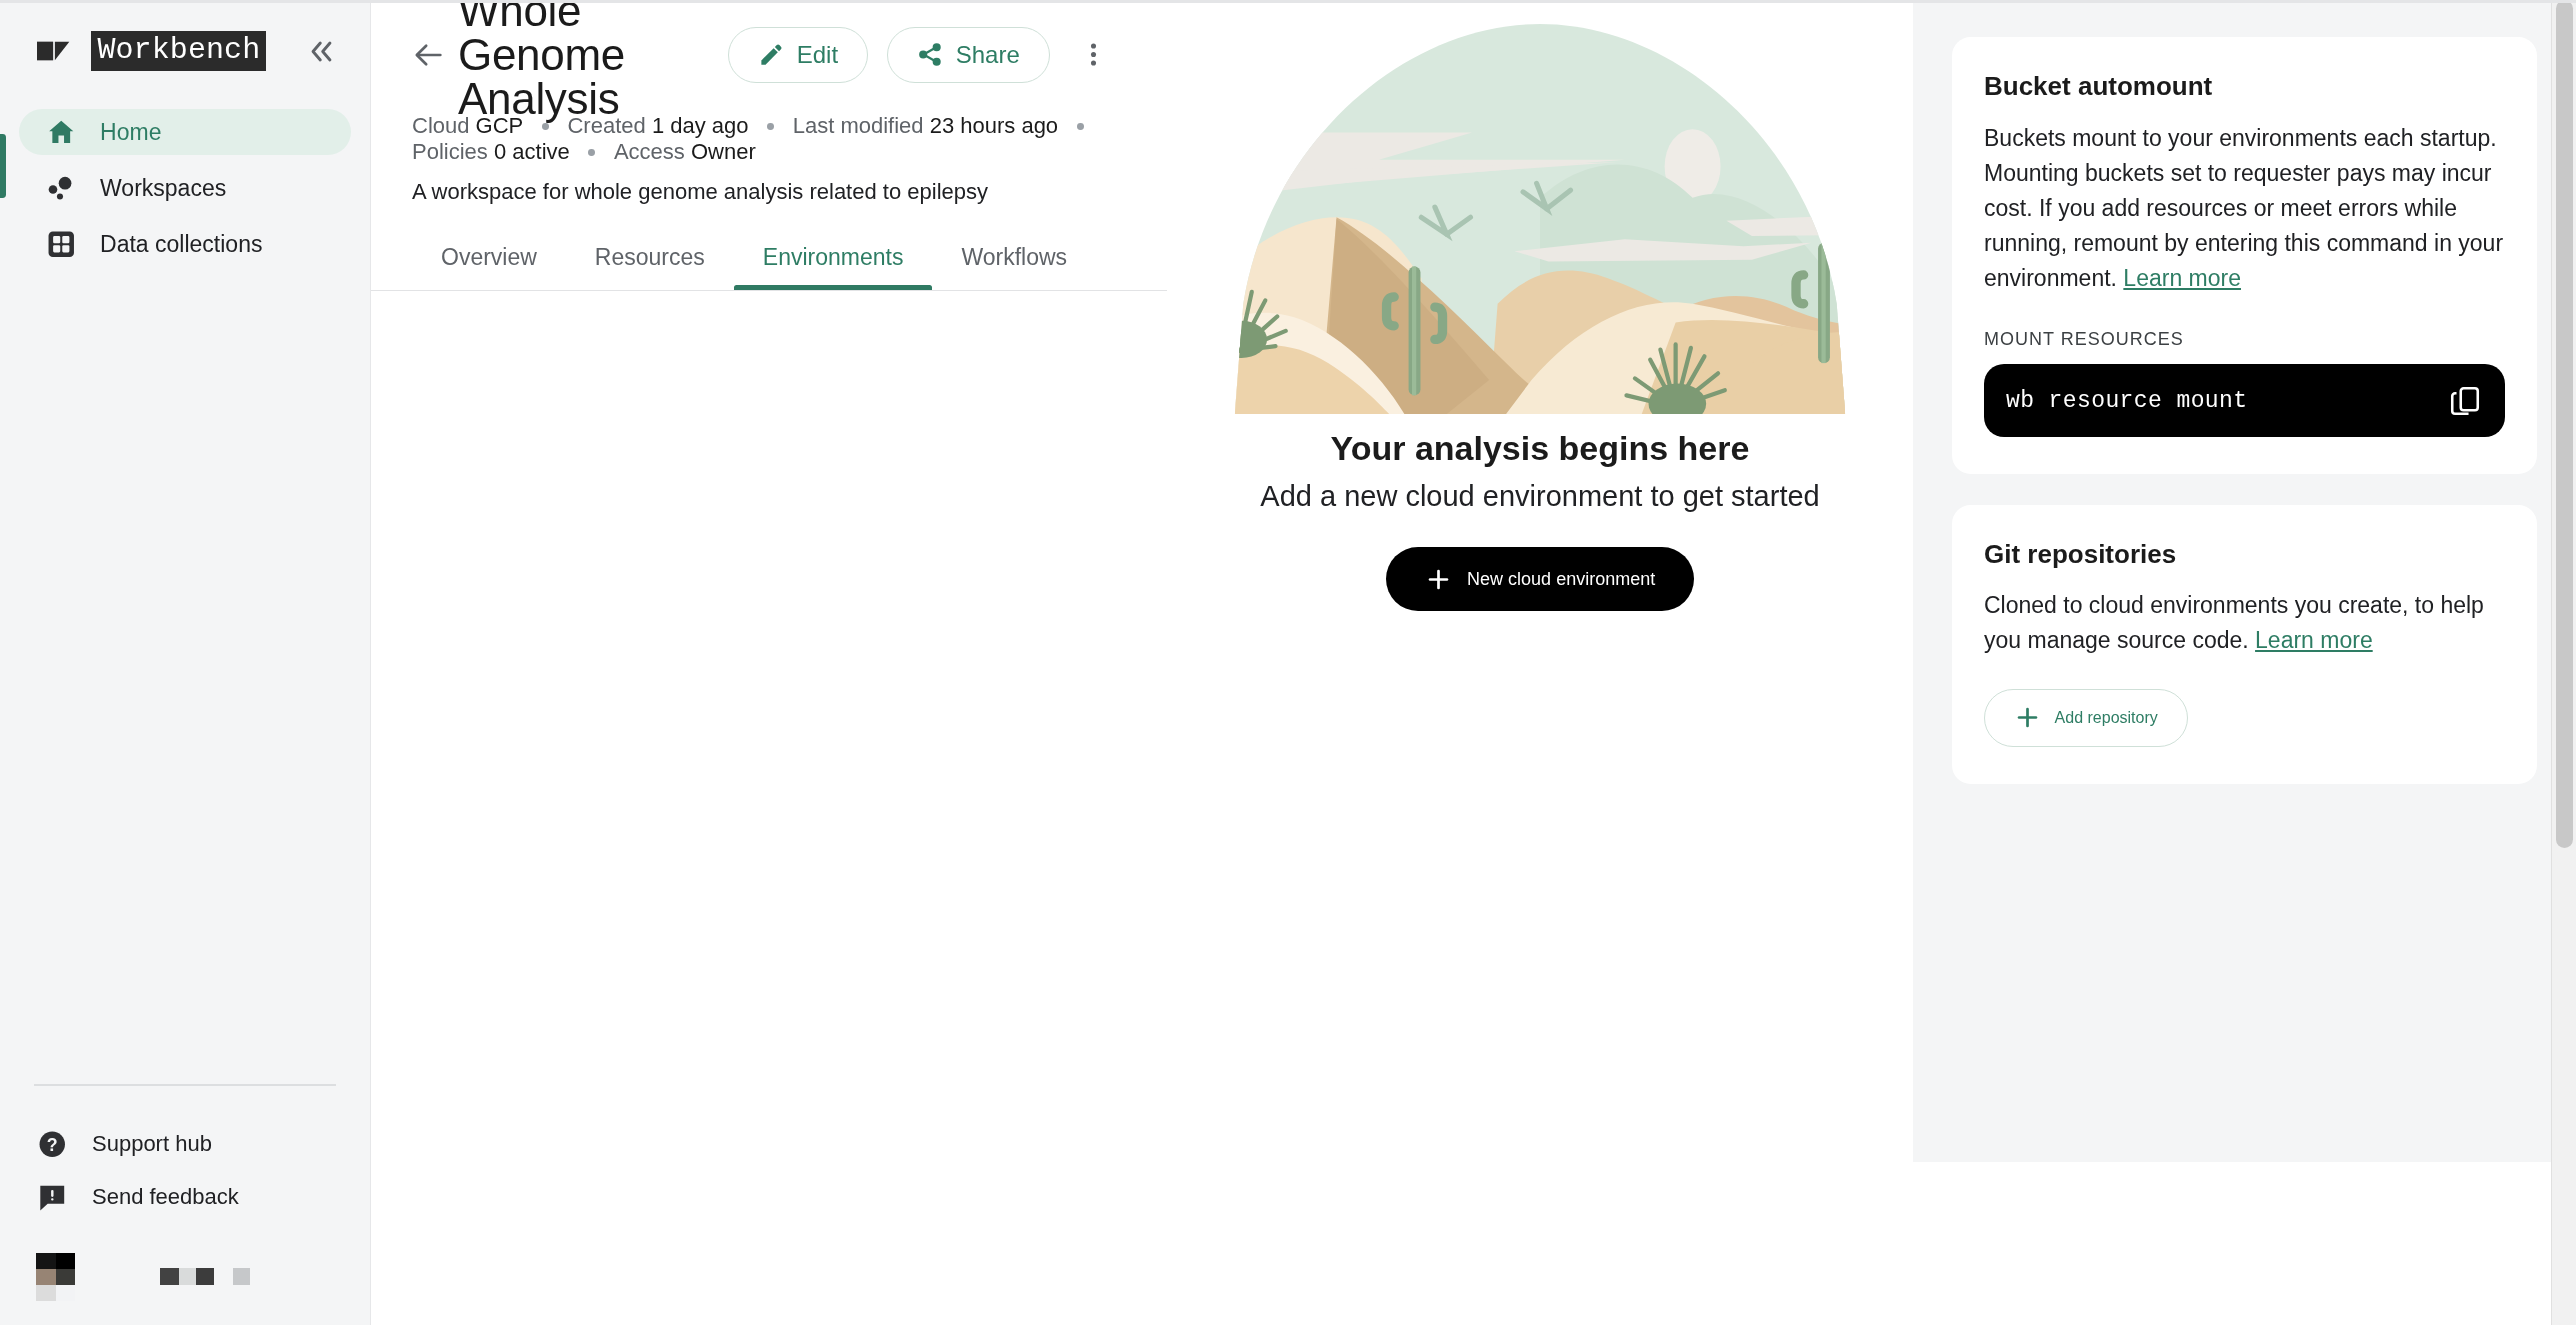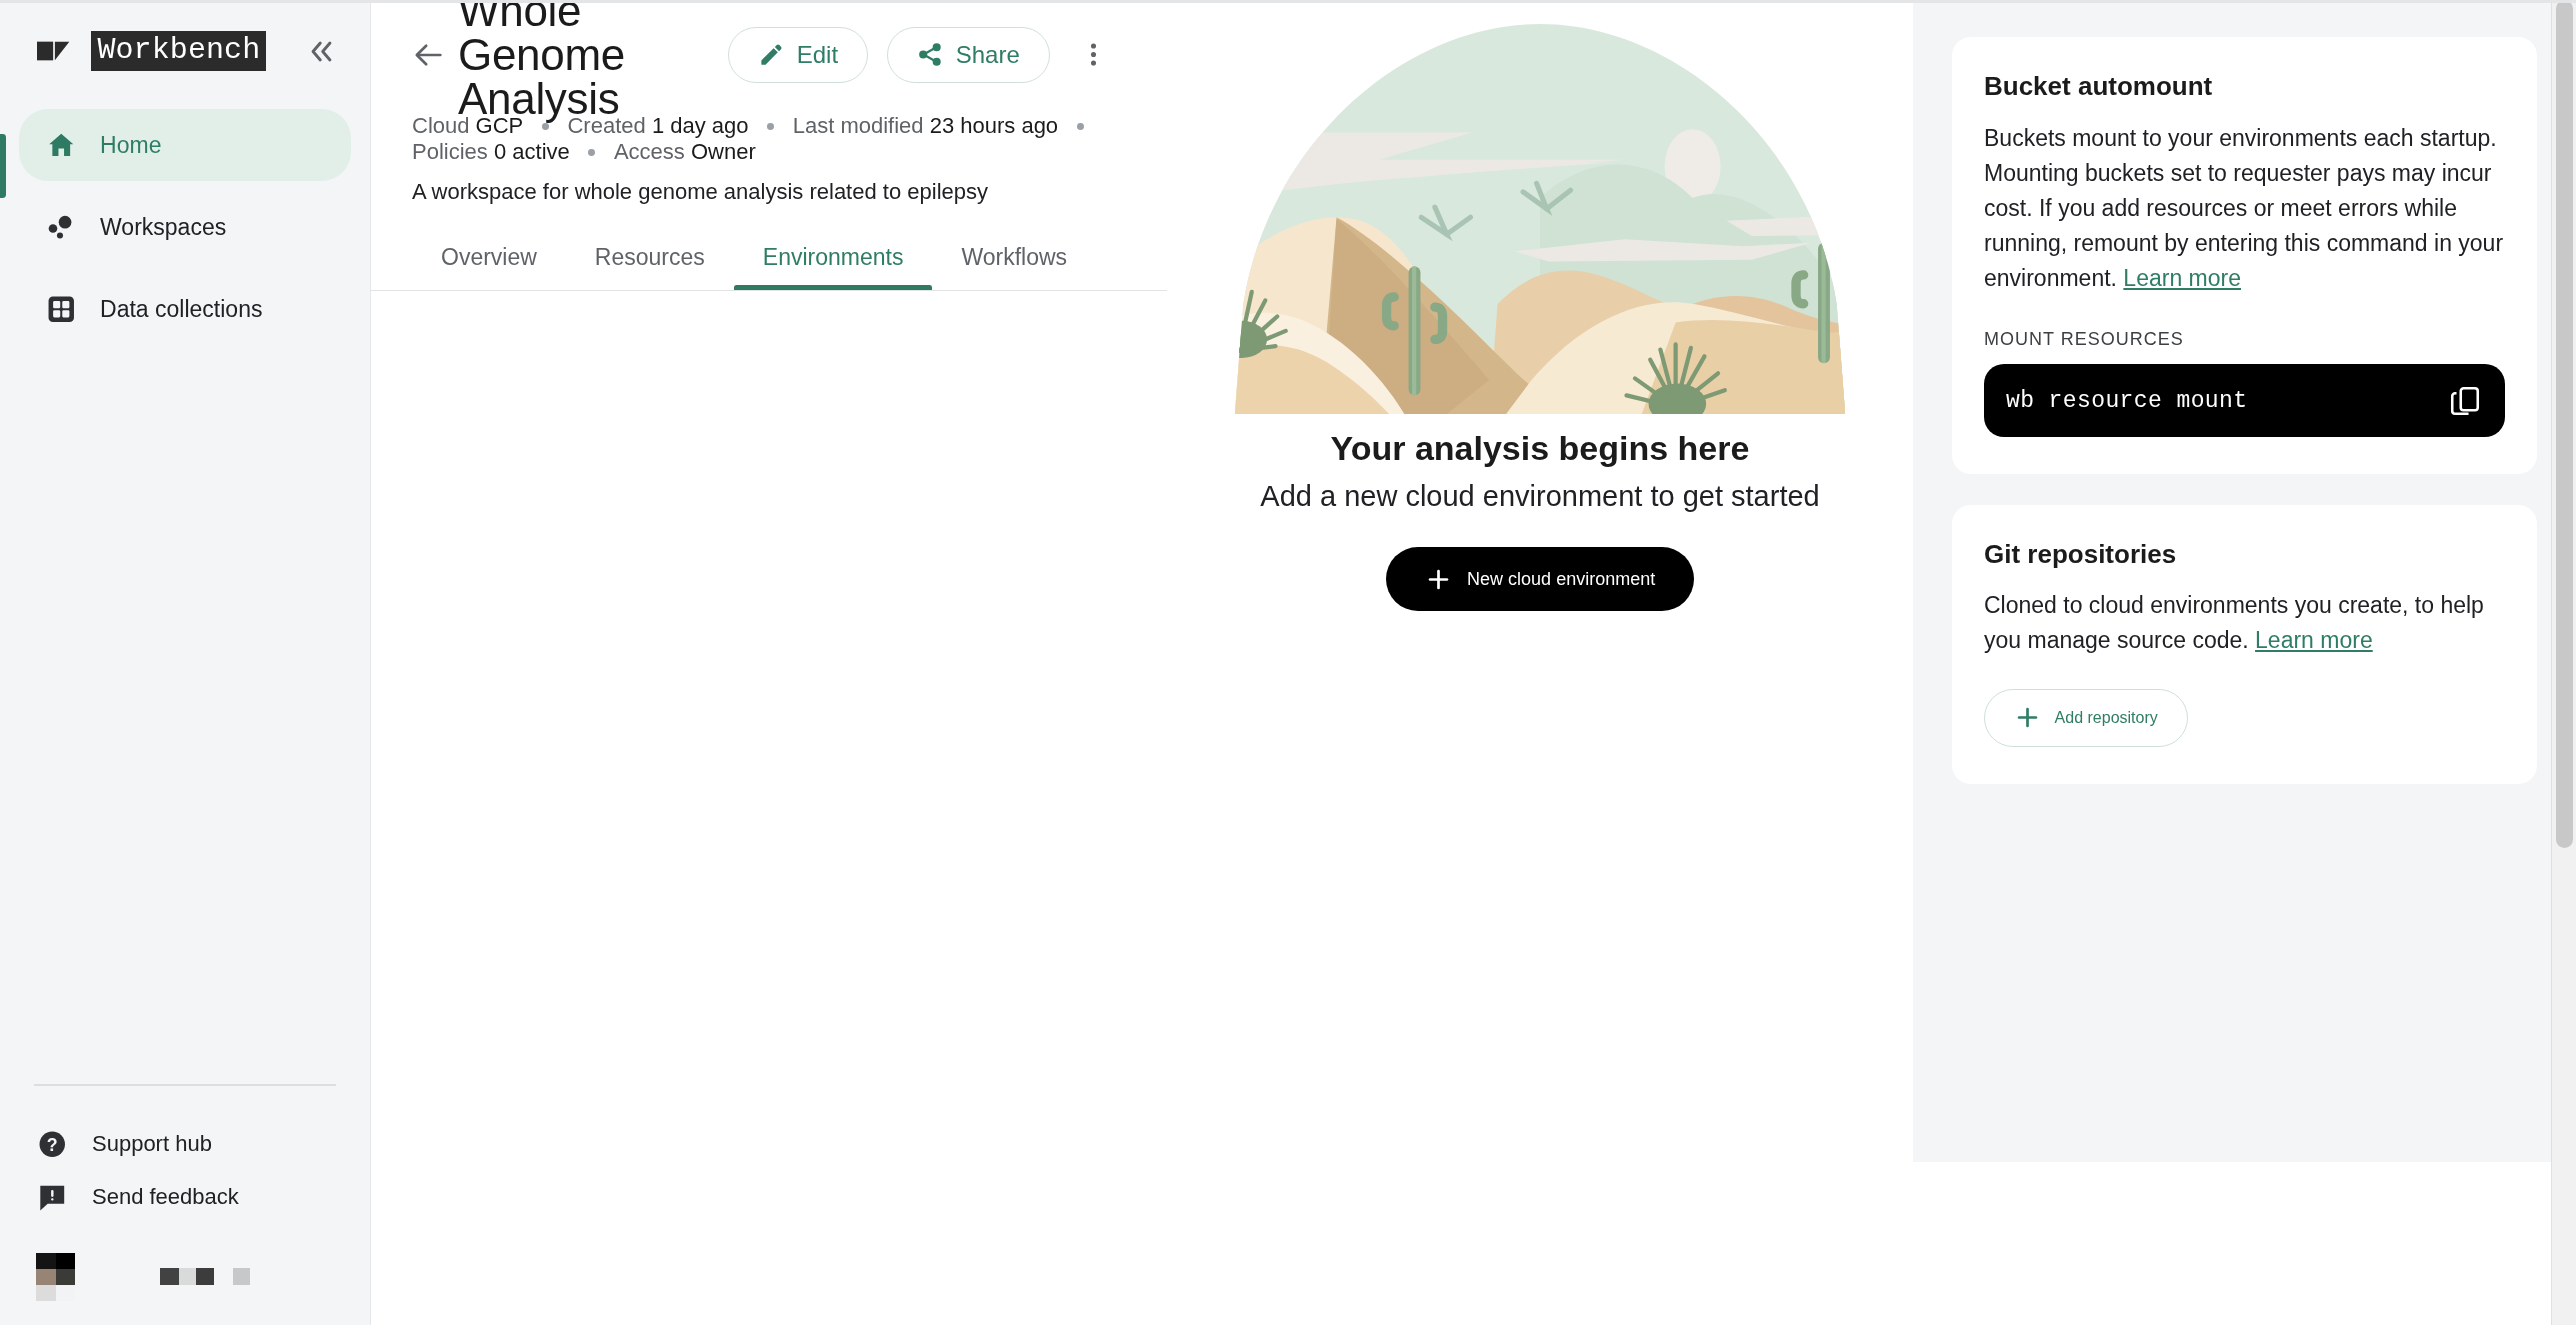--- a/index.html
+++ b/index.html
@@ -35,21 +35,21 @@
   .collapse-btn {
     margin-left: auto; width: 39px; height: 39px;
     display: flex; align-items: center; justify-content: center;
     cursor: pointer;
   }
 
   .nav { margin-top: 36px; }
   .nav-item {
     position: relative;
     display: flex; align-items: center;
-    height: 72px; margin: 0 18.7px 10.2px 18.7px;
+    height: 46px; margin: 0 18.7px 10.2px 18.7px;
     padding-left: 25.4px;
     border-radius: 29px; cursor: pointer;
     color: #202124;
   }
   .nav-item .nav-label { font-size: 23px; line-height: 1; }
   .nav-item .nav-icon { width: 34px; height: 34px; margin-right: 22px; display:flex; align-items:center; justify-content:center; flex:0 0 34px;}
   .nav-item.active { background: #e2efe9; color: #2e7d64; }
   .active-bar {
     position: absolute; left: 0; top: 134px;
     width: 6px; height: 64px; background: #2f7a63; border-radius: 0 3.4px 3.4px 0;

